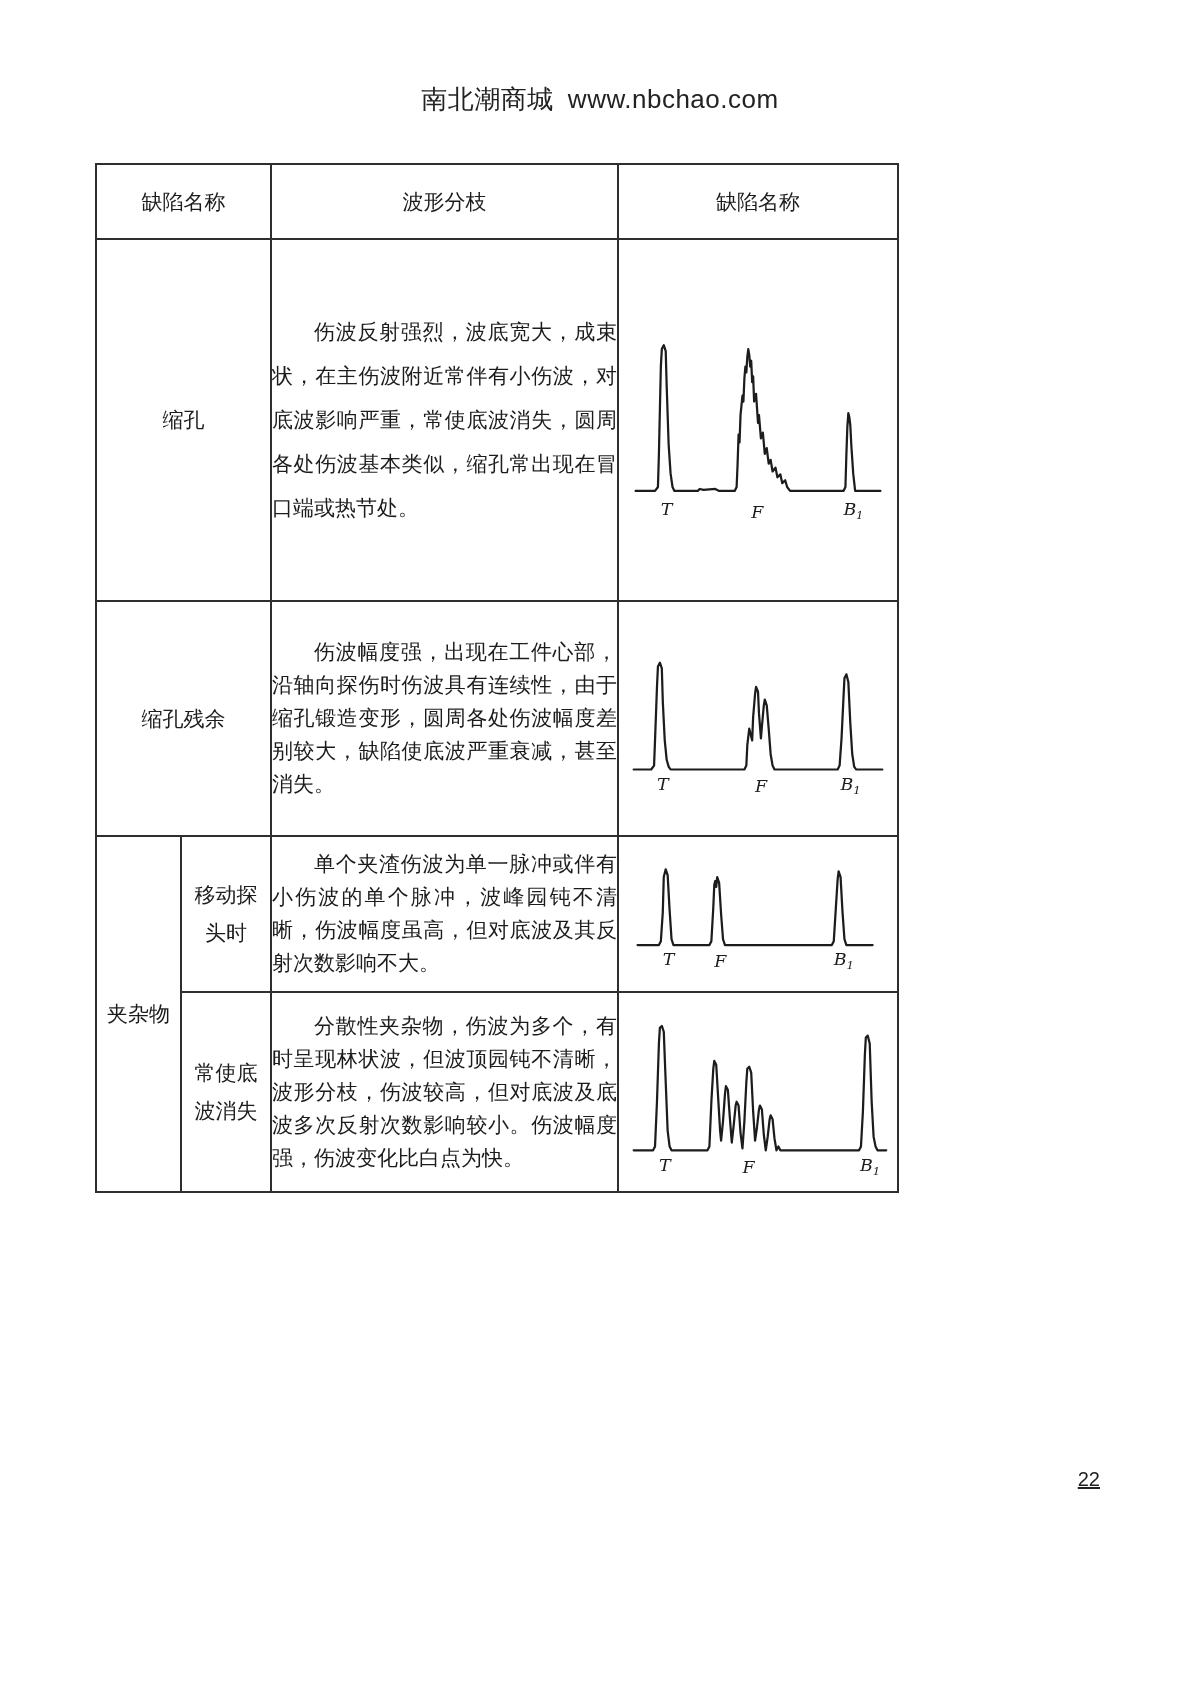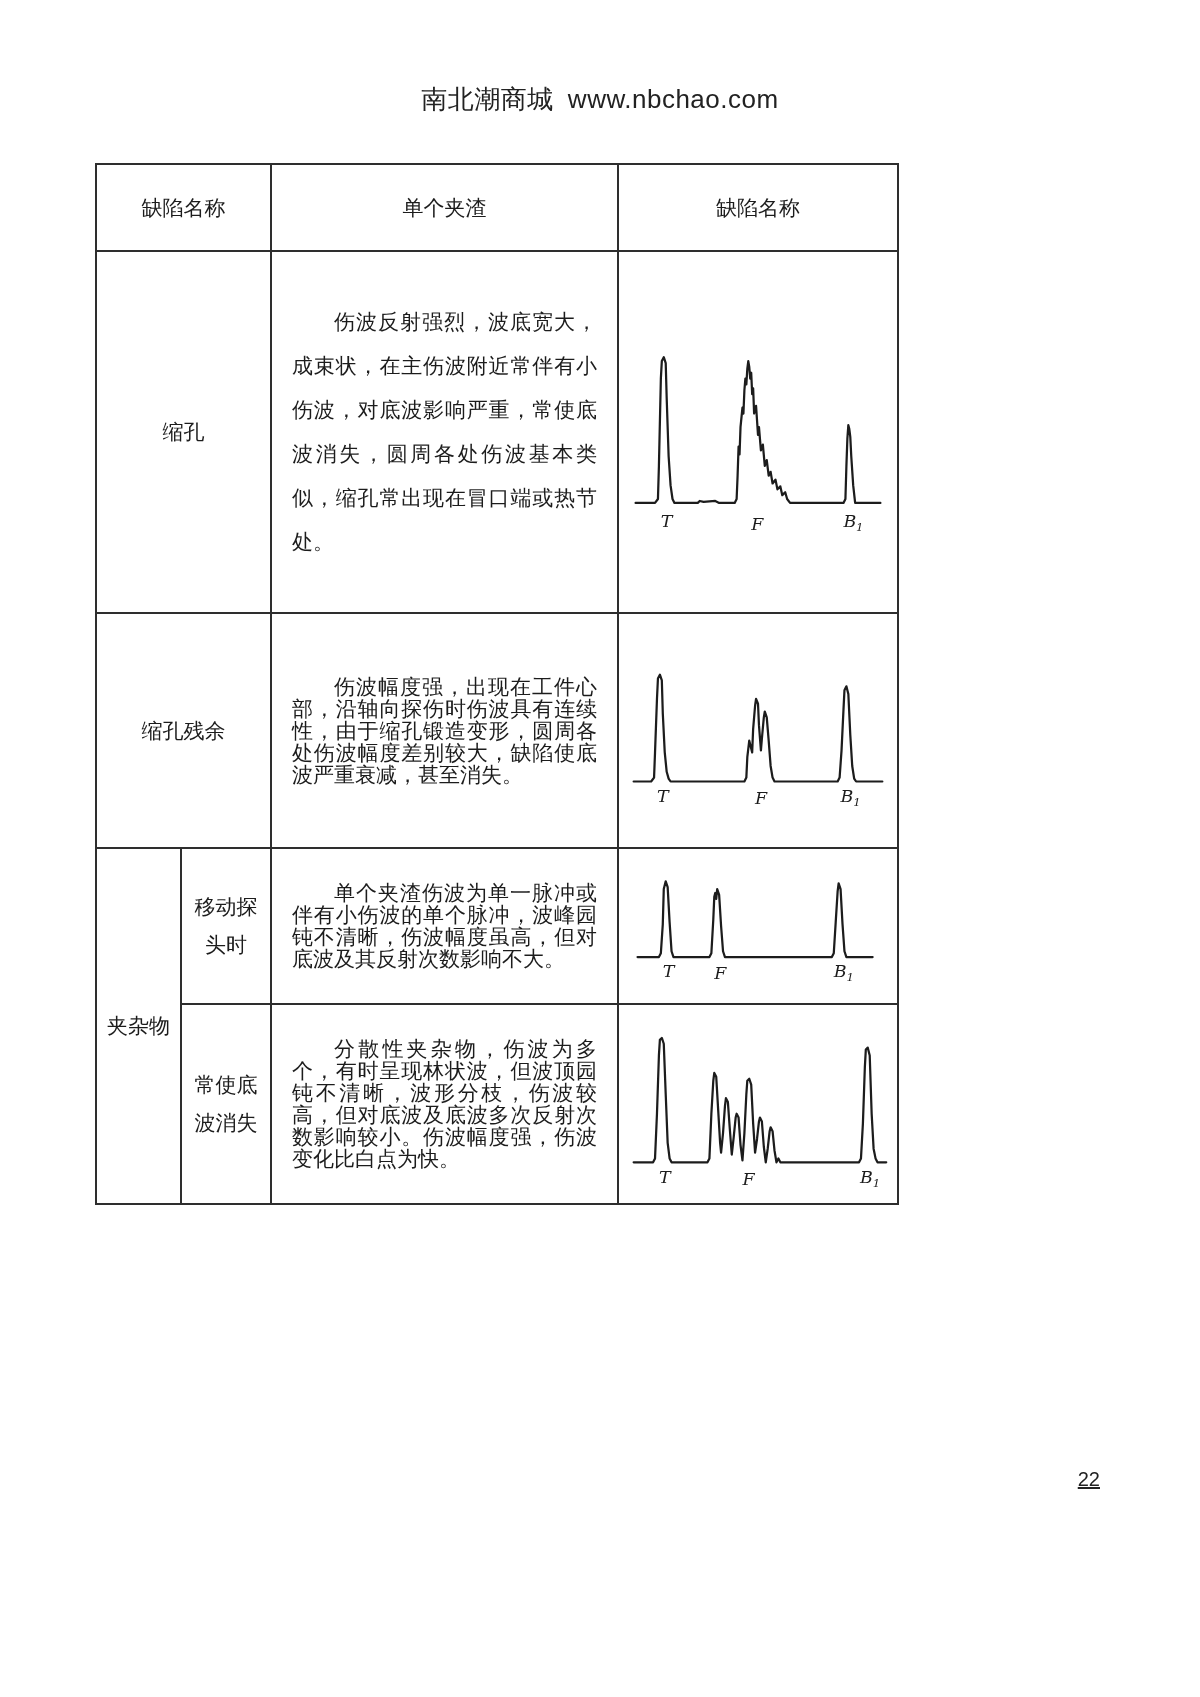--- a/index.html
+++ b/index.html
@@ -23,39 +23,39 @@
     position:absolute; left:95px; top:163px;
     border-collapse:collapse; table-layout:fixed;
     width:802px;
   }
   table.defects td {
     border:2px solid #2e2e2e;
     font-size:21px;
     vertical-align:middle;
     overflow:hidden;
   }
-  tr.r-head { height:87px;padding-left:32px; }
+  tr.r-head { height:75px;padding-left:32px; }
   tr.r1 { height:362px; }
   tr.r2 { height:235px; }
   tr.r3 { height:156px; }
   tr.r4 { height:200px; }
   td.head-cell { text-align:center; font-size:21px; }
   td.name-cell {
     text-align:center;
     padding:20px 10px;
     line-height:38px;
   }
   td.feature-cell {
-    padding:6px 20px;
+    padding:6px 0;
     text-align:justify;
     text-justify:inter-character;
   }
   td.feature-cell p { margin:0; text-indent:2em; }
   .lh44 p { line-height:44px; }
-  .lh33 p { line-height:22px;font-family:Liberation Serif, serif; }
+  .lh33 p { line-height:33px;font-family:Liberation Serif, serif; }
   td.wave-cell { text-align:center; padding:0; }
   svg.wave { display:inline-block; vertical-align:middle; }
   svg.wave path {
     fill:none; stroke:#1c1c1c;
     stroke-width:2.3;
     stroke-linejoin:round; stroke-linecap:round;
   }
   svg.wave text {
     fill:#1c1c1c;
     font-family:"DejaVu Serif","Liberation Serif",serif;
@@ -84,21 +84,21 @@
     <colgroup>
       <col style="width:85px">
         <col style="width:90px">
         <col style="width:347px">
         <col style="width:280px">
     </colgroup>
 
     <tbody>
         <tr class="r-head">
       <td class="head-cell" colspan="2">缺陷名称</td>
-      <td class="head-cell">单个夹渣</td>
+      <td class="head-cell">波形分枝</td>
       <td class="head-cell">缺陷名称</td>
     </tr>
 
     <tr class="r1">
       <td class="name-cell" colspan="2">缩孔</td>
       <td class="feature-cell lh44">
         <p>伤波反射强烈，波底宽大，成束状，在主伤波附近常伴有小伤波，对底波影响严重，常使底波消失，圆周各处伤波基本类似，缩孔常出现在冒口端或热节处。</p>
       </td>
       <td class="wave-cell">
         <svg class="wave" width="272" height="230" viewBox="0 0 280 230">

